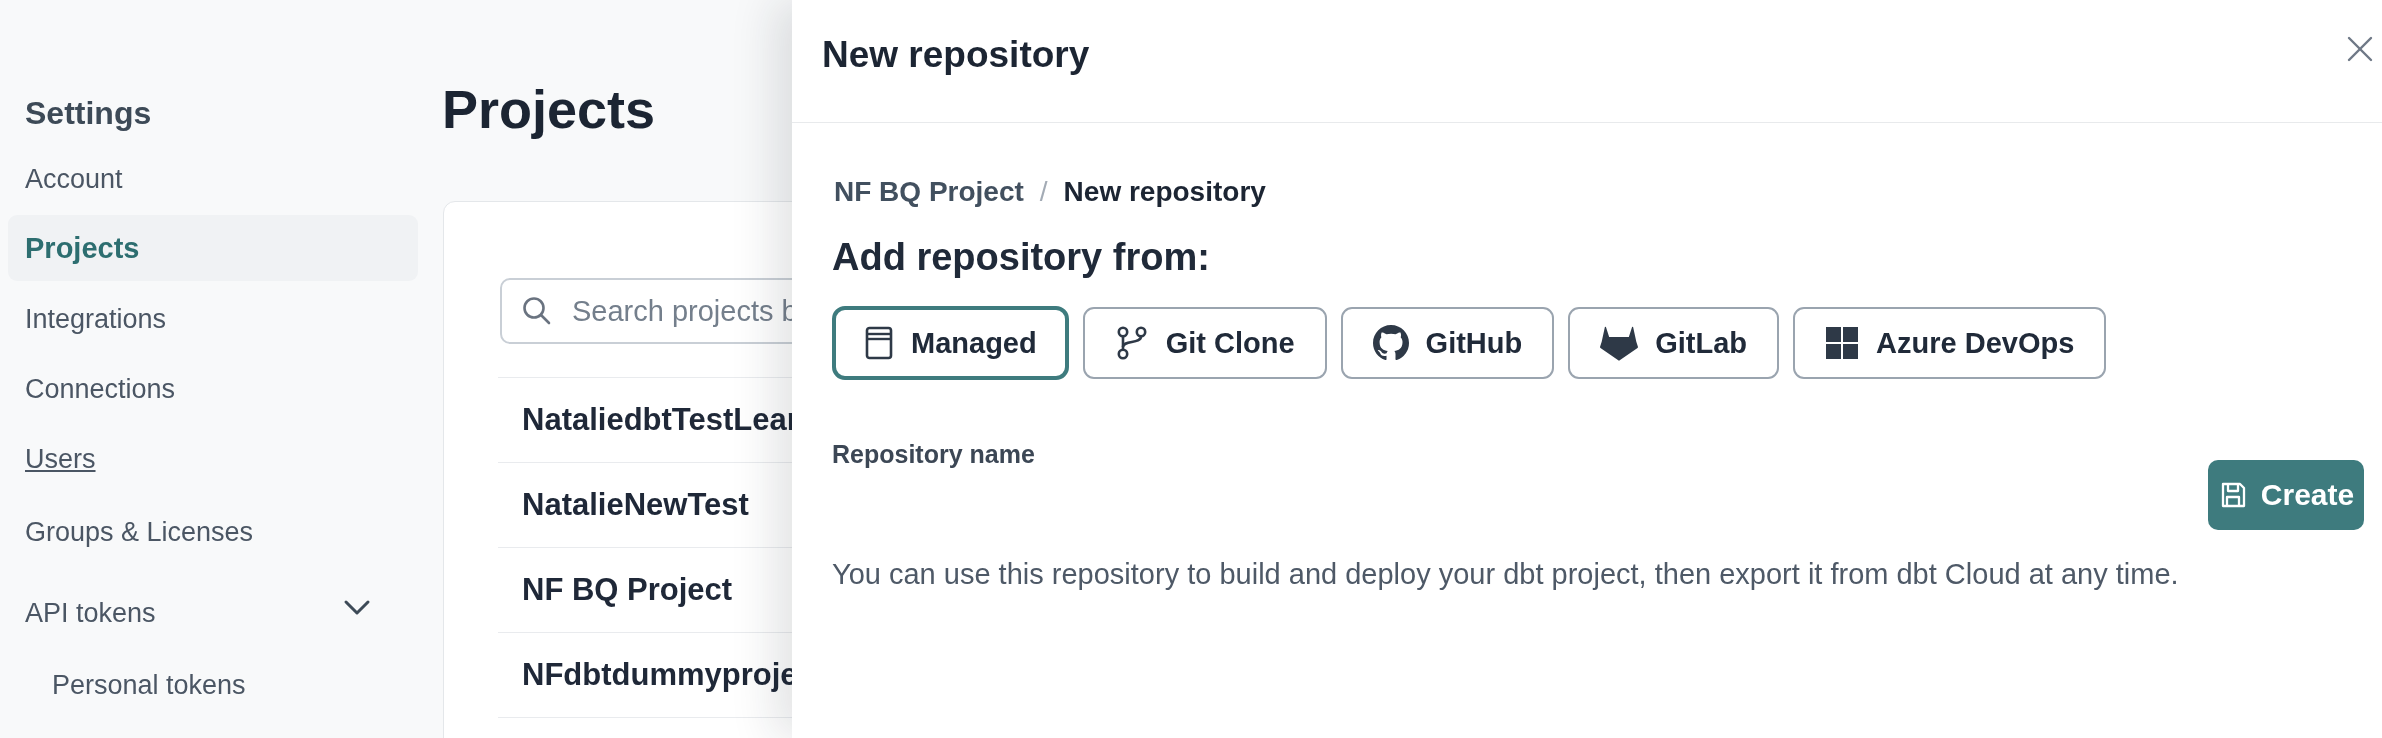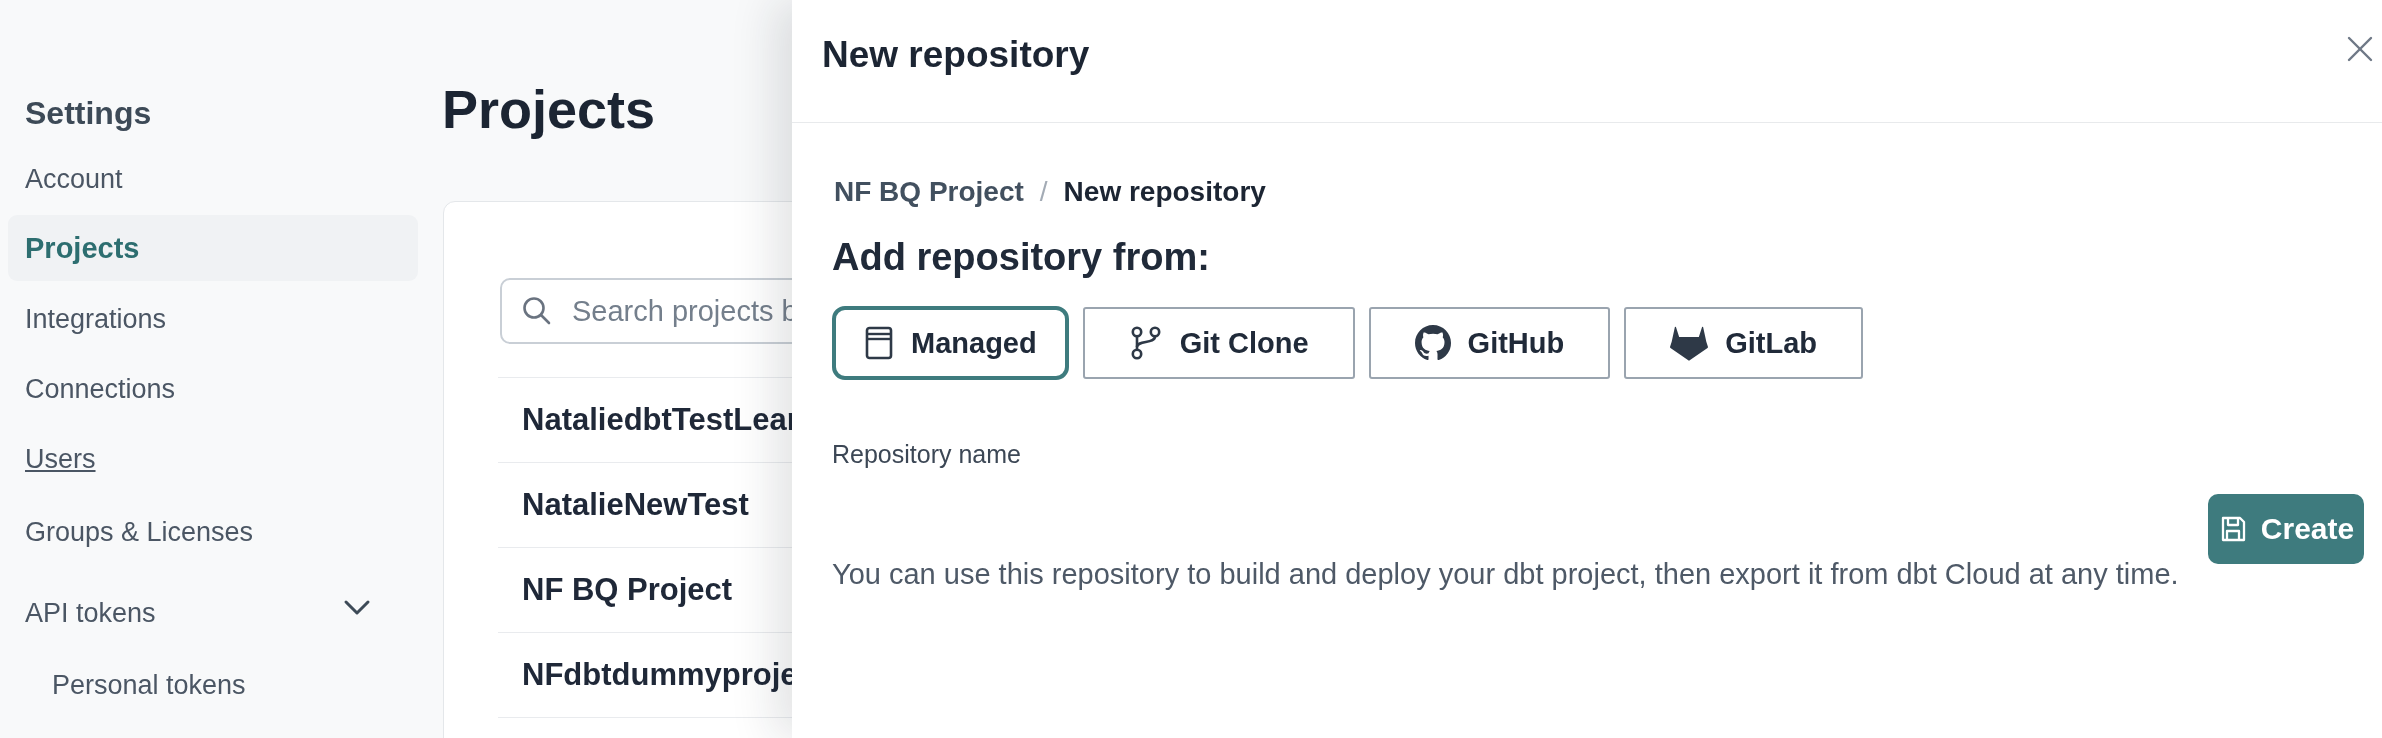--- a/index.html
+++ b/index.html
@@ -32,27 +32,27 @@
   .modal { position:absolute; left:792px; top:0; width:1794px; height:738px; background:#ffffff; box-shadow:-18px 0 42px rgba(23,32,45,.12); }
   .modal-title { position:absolute; left:30px; top:34px; font-size:37px; font-weight:700; color:#1c2533; }
   .modal-close { position:absolute; left:1546px; top:27px; width:44px; height:44px; background:none; border:none; cursor:pointer; display:flex; align-items:center; justify-content:center; }
   .modal-divider { position:absolute; left:0; top:122px; width:1590px; height:0; border-top:1px solid #e8eaec; }
   .breadcrumb { position:absolute; left:42px; top:176px; display:flex; align-items:baseline; font-size:28px; white-space:nowrap; }
   .bc-parent { color:#42505f; font-weight:700; cursor:pointer; }
   .bc-sep { color:#a3abb5; margin:0 16px; font-weight:400; }
   .bc-current { color:#1c2533; font-weight:700; }
   .section-heading { position:absolute; left:40px; top:236px; font-size:38px; font-weight:700; color:#202a39; }
   .src-options { position:absolute; left:40px; top:306px; display:flex; gap:14px; align-items:center; }
-  .src-btn { display:flex; align-items:center; gap:17px; height:72px; padding:0 44px; background:#fff; border:2px solid #9aa4af; border-radius:3px; font-family:"Liberation Sans",sans-serif; font-size:29px; font-weight:700; color:#202a39; cursor:pointer; white-space:nowrap; }
+  .src-btn { display:flex; align-items:center; gap:17px; height:72px; padding:0 30px; background:#fff; border:2px solid #9aa4af; border-radius:11px; font-family:"Liberation Sans",sans-serif; font-size:29px; font-weight:700; color:#202a39; cursor:pointer; white-space:nowrap; }
   .src-btn.selected { border:4px solid #3e7b7e; padding:8px 28px; height:74px; border-radius:13px; }
   .src-btn svg { flex:0 0 auto; }
-  .field-label { position:absolute; left:40px; top:440px; font-size:25px; font-weight:400; color:#3c4755; }
+  .field-label { position:absolute; left:40px; top:440px; font-size:25px; font-weight:700; color:#3c4755; }
   .repo-input { position:absolute; left:40px; top:478px; width:1356px; height:70px; border:2px solid #505c6b; border-radius:10px; padding-left:22px; font-family:"Liberation Sans",sans-serif; font-size:29px; color:#2b3543; outline:none; background:#fff; }
   .repo-input::placeholder { color:#6f7a88; opacity:1; }
-  .create-btn { position:absolute; left:1416px; top:494px; width:156px; height:70px; background:#3e7b7e; border:none; border-radius:10px; display:flex; align-items:center; justify-content:center; gap:13px; color:#ffffff; font-family:"Liberation Sans",sans-serif; font-size:30px; font-weight:700; cursor:pointer; }
+  .create-btn { position:absolute; left:1416px; top:460px; width:156px; height:70px; background:#3e7b7e; border:none; border-radius:10px; display:flex; align-items:center; justify-content:center; gap:13px; color:#ffffff; font-family:"Liberation Sans",sans-serif; font-size:30px; font-weight:700; cursor:pointer; }
   .helper-text { position:absolute; left:40px; top:558px; font-size:29px; color:#4e5967; white-space:nowrap; }
 </style>
 </head>
 <body>
 
 <nav class="sidebar">
   <div class="sb-heading">Settings</div>
 
   <div class="sb-item" style="top:164px;">Account</div>
 
@@ -149,20 +149,29 @@
       <span>GitHub</span>
     </button>
 
     <button class="src-btn">
       <svg width="38" height="36" viewBox="0 0 16 15">
         <path fill="#2e3947" d="M15.97 9.06l-.68-2.1L13.94.8a.23.23 0 0 0-.44 0l-1.36 4.17H3.86L2.5.8a.23.23 0 0 0-.44 0L.71 6.96l-.68 2.1a.46.46 0 0 0 .17.52L8 14.99l7.8-5.41a.46.46 0 0 0 .17-.52"></path>
       </svg>
       <span>GitLab</span>
     </button>
 
+    <button class="src-btn">
+      <svg width="34" height="34" viewBox="0 0 34 34">
+        <rect x="1" y="1" width="15" height="15" fill="#2e3947"></rect>
+        <rect x="18" y="1" width="15" height="15" fill="#2e3947"></rect>
+        <rect x="1" y="18" width="15" height="15" fill="#2e3947"></rect>
+        <rect x="18" y="18" width="15" height="15" fill="#2e3947"></rect>
+      </svg>
+      <span>Azure DevOps</span>
+    </button>
   </div>
 
   <div class="field-label">Repository name</div>
 
 
   <button class="create-btn">
     <svg width="30" height="30" viewBox="0 0 30 30">
       <path d="M5 4 h17 l4 4 v18 h-21 z" fill="none" stroke="#ffffff" stroke-width="2.3" stroke-linejoin="round"></path>
       <path d="M10 4 v7 h10 v-7" fill="none" stroke="#ffffff" stroke-width="2.3" stroke-linejoin="round"></path>
       <path d="M9 26 v-9 h12 v9" fill="none" stroke="#ffffff" stroke-width="2.3" stroke-linejoin="round"></path>

